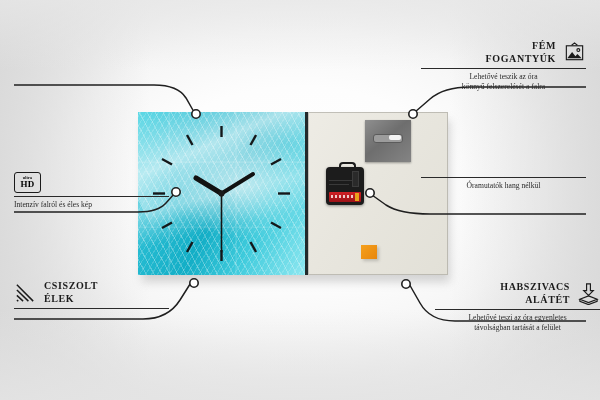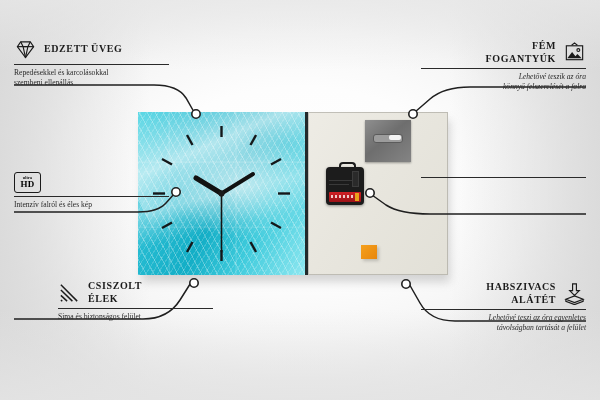--- a/index.html
+++ b/index.html
@@ -118,21 +118,21 @@
     line-height:12.5px;text-transform:uppercase;white-space:nowrap;
   }
   .left .co-head{justify-content:flex-start;}
   .left .co-title{text-align:left;}
   .right .co-head{justify-content:flex-end;}
   .right .co-title{text-align:right;font-family:Liberation Serif, serif;}
   .rule{height:1px;background:#2a2a2a;margin-top:3px;}
   .co-desc{
     font-size:7.6px;color:#2a2a2a;line-height:10px;margin-top:3px;white-space:pre-line;
   }
-  .right .co-desc{text-align:right;font-style:italic;}
+  .right .co-desc{text-align:center;}
   .ico{width:23px;height:23px;flex:0 0 23px;display:block;}
 
   .hdbadge{
     width:25px;height:19px;flex:0 0 25px;border:1.2px solid #1b1b1b;border-radius:3px;
     display:flex;flex-direction:column;align-items:center;justify-content:center;line-height:1;
   }
   .hd-ultra{font-size:4px;font-weight:bold;letter-spacing:.2px;}
   .hd-hd{font-size:9px;font-weight:bold;letter-spacing:.3px;}
 
   #wires{position:absolute;left:0;top:0;width:600px;height:400px;pointer-events:none;}
@@ -212,82 +212,66 @@
     <g fill="#ffffff" stroke="#1f1f1f" stroke-width="1.6">
       <circle cx="196" cy="114" r="4.2"></circle>
       <circle cx="176" cy="192" r="4.2"></circle>
       <circle cx="194" cy="283" r="4.2"></circle>
       <circle cx="413" cy="114" r="4.2"></circle>
       <circle cx="370" cy="193" r="4.2"></circle>
       <circle cx="406" cy="284" r="4.2"></circle>
     </g>
   </svg>
 
-  <div class="callout left" style="left:14px;top:38px;width:155px;">
-    <div class="co-head">
-      <svg class="ico" viewBox="0 0 24 24" fill="none" stroke="#1b1b1b" stroke-width="1.2">
-        <path d="M3.5 9 L12 20.5 L20.5 9 L17 4 H7 Z"></path>
-        <path d="M3.5 9 H20.5"></path>
-          <path d="M7 4 L9.5 9 L12 20.5"></path>
-        <path d="M17 4 L14.5 9 L12 20.5"></path>
-          <path d="M9.5 9 H14.5"></path>
-      </svg>
-      <div class="co-title">EDZETT
-ÜVEG</div>
-    </div>
-    <div class="rule"></div>
-    <div class="co-desc">Repedésekkel és karcolásokkal
-szembeni ellenállás</div>
-  </div>
 
   <div class="callout left" style="left:14px;top:172px;width:155px;">
     <div class="co-head">
       <div class="hdbadge">
         <span class="hd-ultra">ultra</span>
         <span class="hd-hd">HD</span>
       </div>
     </div>
     <div class="rule"></div>
     <div class="co-desc">Intenzív falról és éles kép</div>
   </div>
 
-  <div class="callout left" style="left:14px;top:280px;width:155px;margin-left:44px;">
+  <div class="callout left" style="left:14px;top:280px;width:155px;">
     <div class="co-head">
       <svg class="ico" viewBox="0 0 24 24" fill="none" stroke="#1b1b1b" stroke-width="1.5">
         <path d="M3 4 L20 21"></path>
           <path d="M3 9.5 L15 21"></path>
           <path d="M3 15 L9.5 21"></path>
           <path d="M3 20 L4.5 21"></path>
       </svg>
       <div class="co-title"><span>CSISZOLT</span><br><span>ÉLEK</span></div>
     </div>
     <div class="rule"></div>
-    <div class="co-desc">Sima és biztonságos felület</div>
   </div>
 
   <div class="callout right" style="right:14px;top:40px;width:165px;">
     <div class="co-head">
       <div class="co-title"><span>FÉM</span><br><span>FOGANTYÚK</span></div>
       <svg class="ico" viewBox="0 0 24 24" fill="none" stroke="#1b1b1b" stroke-width="1.2">
         <path d="M9 4.5 L12 2 L15 4.5"></path>
         <rect x="3.5" y="5" width="17" height="14.5"></rect>
         <circle cx="16" cy="9.5" r="1.5"></circle>
         <path d="M4.5 18 L9.5 11.5 L13 16 L15 13.5 L19.5 18 Z" fill="#1b1b1b" stroke="none"></path>
       </svg>
     </div>
     <div class="rule"></div>
     <div class="co-desc">Lehetővé teszik az óra
 könnyű felszerelését a falra</div>
   </div>
 
   <div class="callout right" style="right:14px;top:174px;width:165px;">
     <div class="rule"></div>
-  </div>
-
-  <div class="callout right" style="right:14px;top:281px;width:165px;">
+    <div class="co-desc">Óramutatók hang nélkül</div>
+  </div>
+
+  <div class="callout right" style="right:0;top:281px;width:165px;">
     <div class="co-head">
       <div class="co-title"><span>HABSZIVACS</span><br><span>ALÁTÉT</span></div>
       <svg class="ico" viewBox="0 0 24 24" fill="none" stroke="#1b1b1b" stroke-width="1.2">
         <path d="M10 2 h4 v7 h3 l-5 5 -5-5 h3 z"></path>
         <path d="M12 14.5 L21 18 L12 21.5 L3 18 Z"></path>
         <path d="M3 18 v2.2 L12 23.6 L21 20.2 V18"></path>
       </svg>
     </div>
     <div class="rule"></div>
     <div class="co-desc">Lehetővé teszi az óra egyenletes

